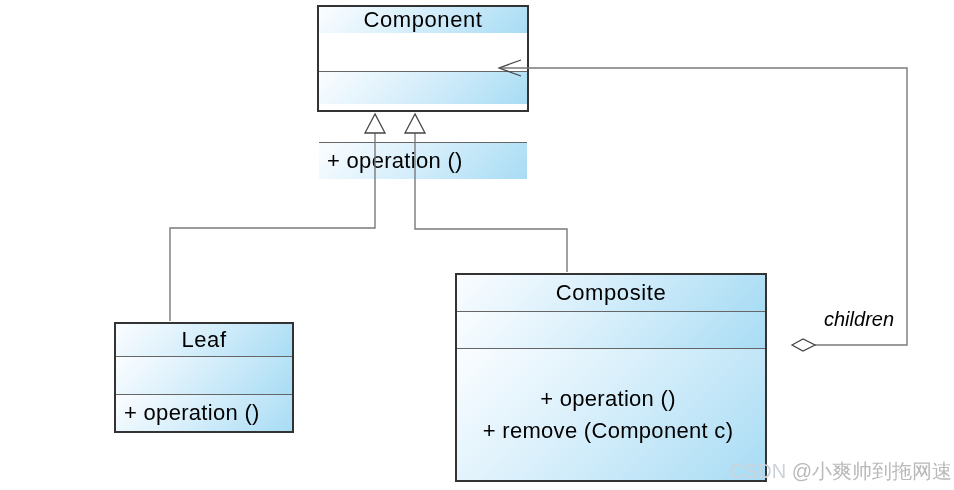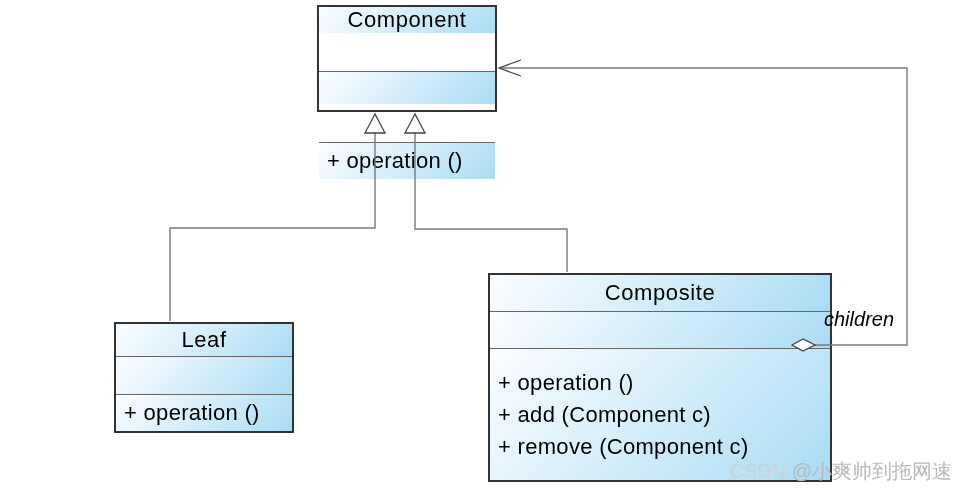--- a/index.html
+++ b/index.html
@@ -49,27 +49,27 @@
     flex-direction: column;
     justify-content: center;
     padding: 2px 14px 2px 8px;
   }
   .uml-method {
     font-size: 22px;
     letter-spacing: 0.3px;
     line-height: 32px;
     white-space: nowrap;
   }
-  #component-box { left: 317px; top: 5px;   width: 180px; height: 107px; gap: 38px; }
+  #component-box { left: 317px; top: 5px;   width: 212px; height: 107px; gap: 38px; }
   #component-box .uml-title { height: 33px; }
   #component-box .uml-attrs { height: 33px; }
   #leaf-box      { left: 78px;  top: 322px; width: 180px; height: 111px; margin-left: 36px; }
   #leaf-box .uml-title { height: 33px; }
   #leaf-box .uml-attrs { height: 38px; }
-  #composite-box { left: 488px; top: 273px; width: 344px; height: 209px; }
+  #composite-box { left: 455px; top: 273px; width: 312px; height: 209px; text-align: center; }
   #composite-box .uml-title { height: 36px; }
   #composite-box .uml-attrs { height: 37px; }
 
   
   #connector-layer {
     position: absolute;
     left: 0; top: 0;
     width: 954px; height: 490px;
     pointer-events: none;
   }
@@ -130,21 +130,20 @@
     <div class="compartment uml-methods">
       <div class="uml-method">+ operation ()</div>
     </div>
   </div>
 
   <div class="uml-class" id="composite-box">
     <div class="compartment uml-title">Composite</div>
     <div class="compartment uml-attrs"></div>
     <div class="compartment uml-methods">
       <div class="uml-method">+ operation ()</div>
-      <div class="uml-method">+ add (Component c)</div>
       <div class="uml-method">+ remove (Component c)</div>
     </div>
   </div>
 
   <svg id="connector-layer" viewBox="0 0 954 490" xmlns="http://www.w3.org/2000/svg">
     
     <g>
       <path class="conn-line" d="M375,133 L375,228 L170,228 L170,321"></path>
       <polygon class="conn-head" points="375,114 365,133 385,133"></polygon>
     </g>

